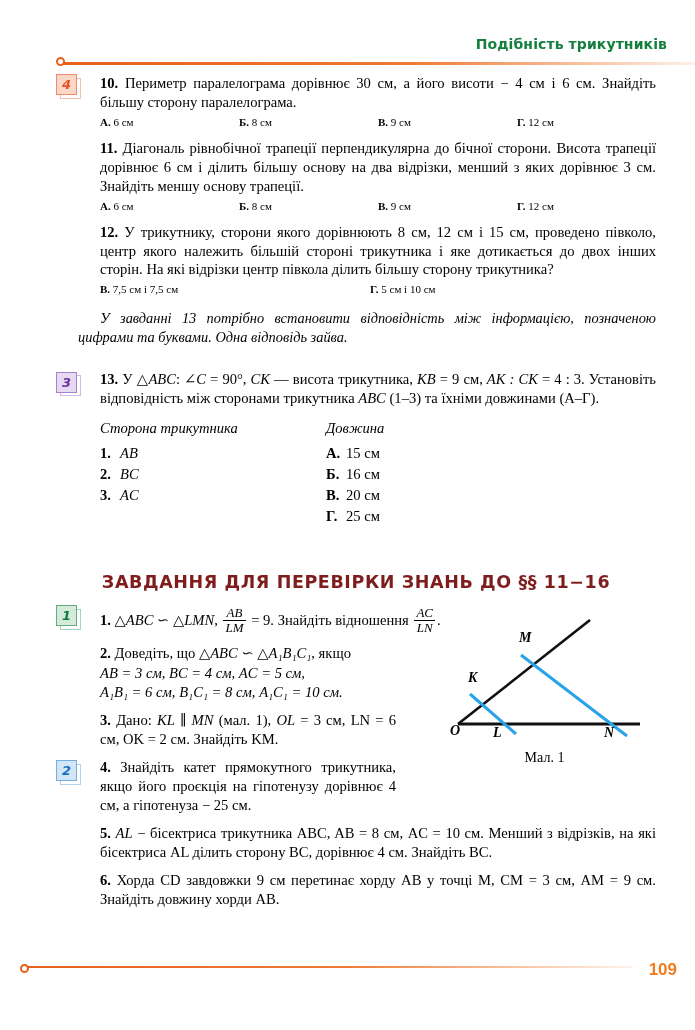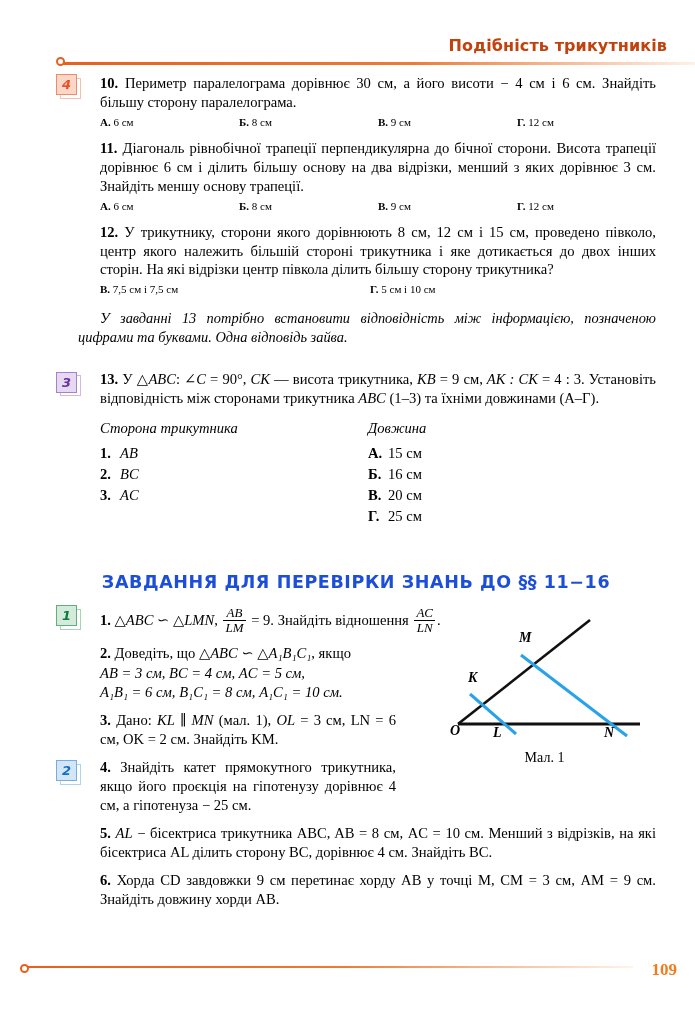--- a/index.html
+++ b/index.html
@@ -16,22 +16,22 @@
     overflow: hidden;
   }
 
   
   .running-head {
     position: absolute;
     top: 36px;
     right: 28px;
     font-family: "DejaVu Sans", "Liberation Sans", sans-serif;
     font-weight: bold;
-    font-size: 16px;
-    color: #c2410c;
+    font-size: 14px;
+    color: #15803d;
     letter-spacing: 0.1px;
   }
   .head-rule {
     position: absolute;
     top: 62px;
     left: 62px;
     right: 0px;
     height: 2.5px;
     background: linear-gradient(to right, #E8601C 0%, #EE7A33 55%, rgba(240,140,70,0.12) 100%);
   }
@@ -126,36 +126,35 @@
     font-style: italic;
     line-height: 1.30;
     text-align: justify;
     text-indent: 22px;
   }
 
   
   .match {
     margin: 10px 0 4px 44px;
     display: flex;
-    gap: 42px;
   }
   .match .col { font-size: 14.6px; line-height: 1.42; }
   .match .col.left { width: 226px; }
   .match .col-head { font-style: italic; margin-bottom: 5px; }
   .match .row b { font-weight: bold; }
   .match .row .lab { display: inline-block; min-width: 20px; }
 
   
   .section-title {
     margin: 46px 0 14px 0;
     text-align: center;
     font-family: "DejaVu Sans", "Liberation Sans", sans-serif;
     font-weight: bold;
     font-size: 17.5px;
-    color: #1d4ed8;
+    color: #7f1d1d;
     letter-spacing: 0.6px;
   }
 
   
   .frac {
     display: inline-block;
     vertical-align: -0.52em;
     text-align: center;
     font-style: italic;
     font-size: 13px;
@@ -206,21 +205,21 @@
     height: 9px;
     border-radius: 50%;
     border: 2.2px solid #E8601C;
     background: #ffffff;
     box-sizing: border-box;
   }
   .page-no {
     position: absolute;
     bottom: 50px;
     right: 18px;
-    font-family: Liberation Serif, serif;
+    font-family: Liberation Sans, sans-serif;
     font-weight: bold;
     font-size: 17px;
     color: #F07C1E;
   }
 </style>
 </head>
 <body>
 
 <div class="running-head">Подібність трикутників</div>
 <div class="head-rule"></div>

